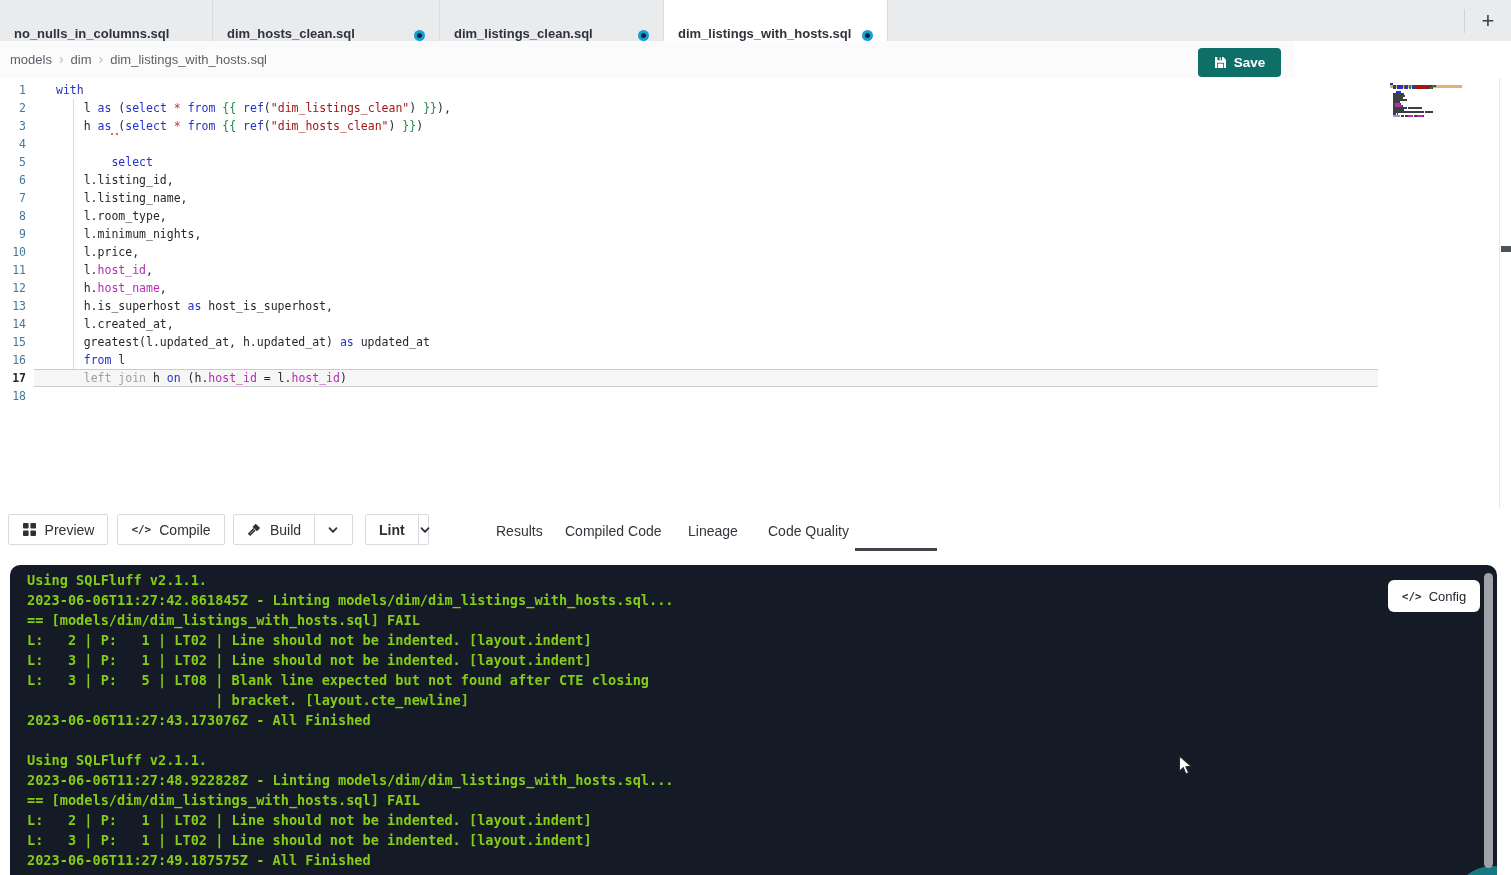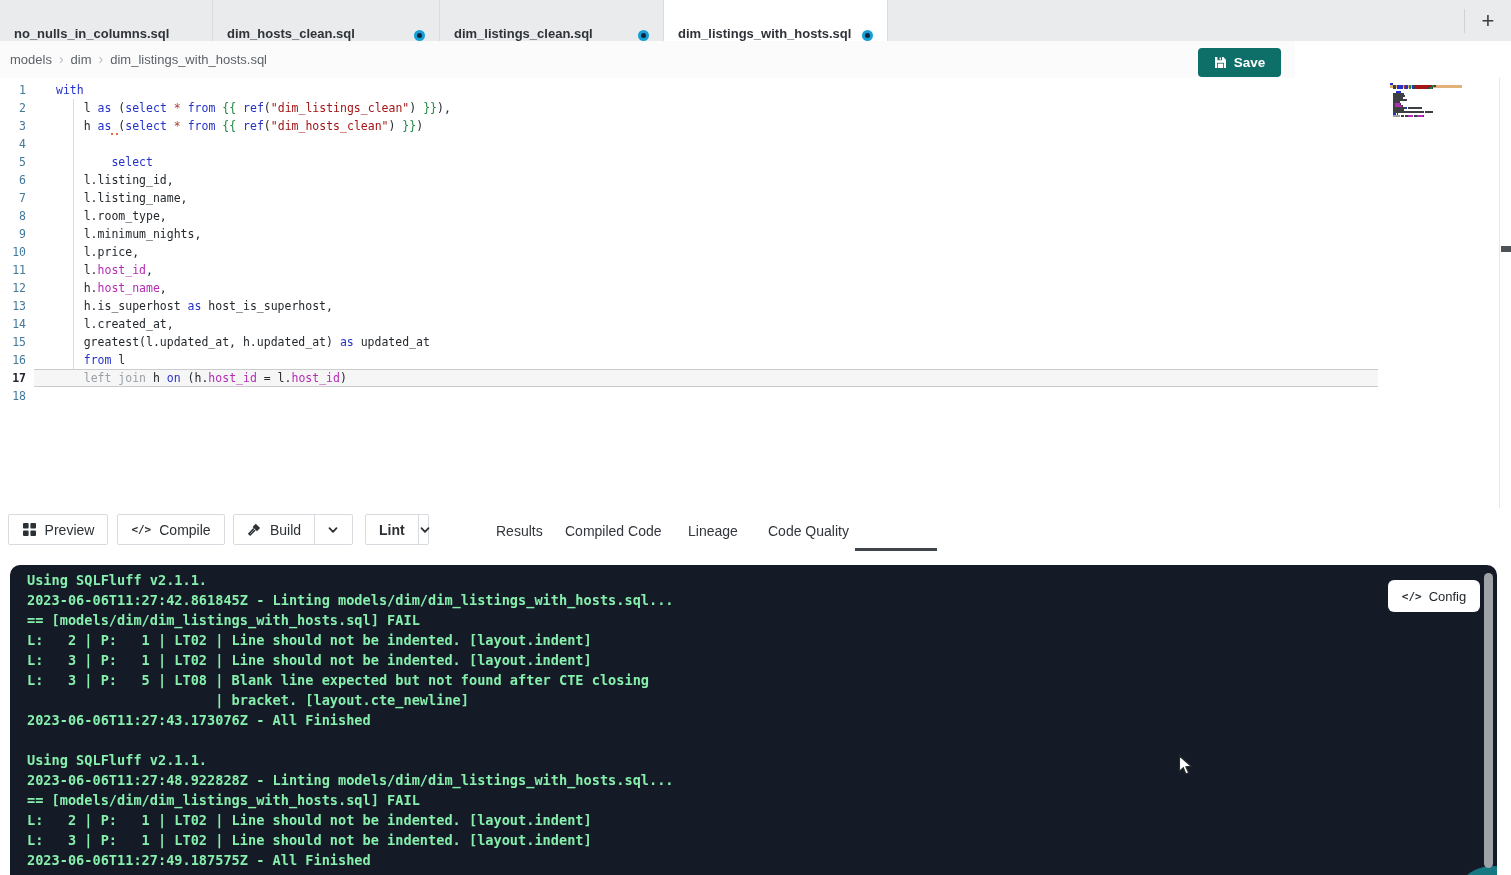--- a/index.html
+++ b/index.html
@@ -66,21 +66,21 @@
   .btn-caret { width:36px; display:flex; align-items:center; justify-content:center; cursor:pointer; }
   .codeglyph { font-family:"DejaVu Sans Mono", monospace; font-size:11px; font-weight:bold; color:#2c3136; }
   .ptab { position:absolute; top:0; height:47px; line-height:47px; font-size:14px;
           color:#32363c; cursor:pointer; white-space:nowrap; }
   .ptab-underline { position:absolute; left:855px; top:40px; width:82px; height:3px; background:#40454c; }
 
   
   .terminal { position:absolute; left:10px; top:565px; width:1487px; height:310px;
               background:#141b27; border-radius:10px 10px 0 0; overflow:hidden; }
   .term-text { position:absolute; left:17px; top:7px; font-family:"DejaVu Sans Mono", monospace;
-               font-size:13.6px; font-weight:700; color:#86efac; }
+               font-size:13.6px; font-weight:700; color:#84cc16; }
   .tline { height:20px; white-space:pre; }
   .config-btn { position:absolute; left:1378px; top:15px; width:92px; height:32px;
                 background:#fff; border:none; border-radius:6px; display:flex; align-items:center;
                 justify-content:center; gap:7px; font-size:13px; color:#23272d; cursor:pointer; }
   .term-scroll { position:absolute; left:1474px; top:8px; width:9px; height:295px;
                  background:#9fa2a6; border-radius:5px; cursor:pointer; }
   .help-bubble { position:absolute; left:1443px; top:301px; width:78px; height:78px;
                  border-radius:50%; background:#177882; cursor:pointer; }
 
   .mouse-cursor { position:absolute; left:1178px; top:755px; z-index:50; pointer-events:none; }

